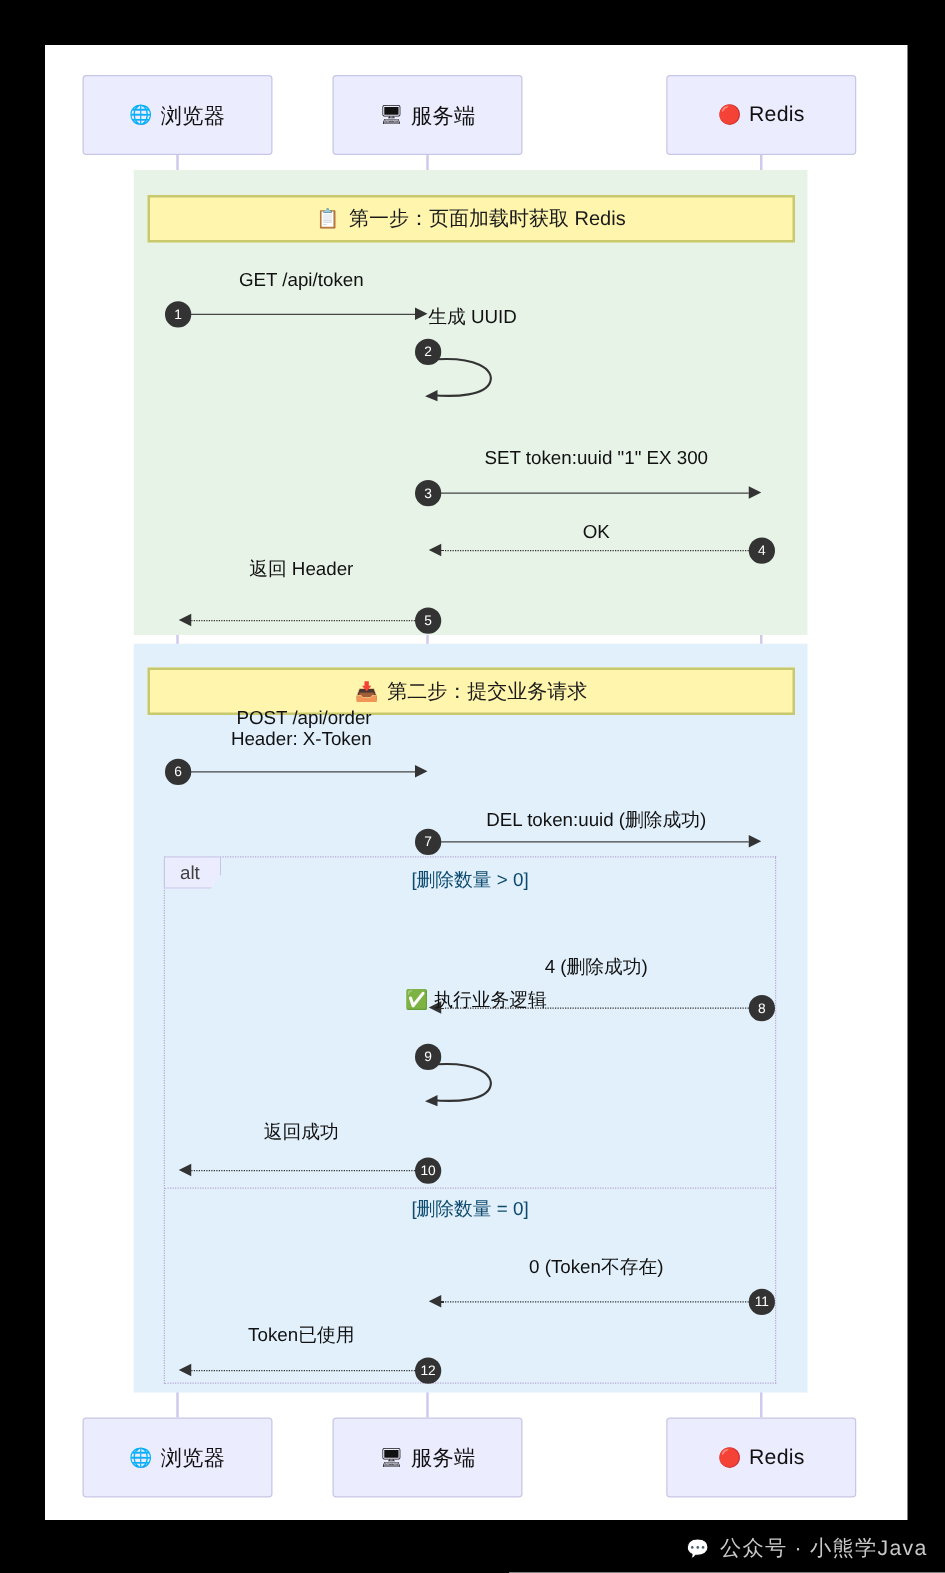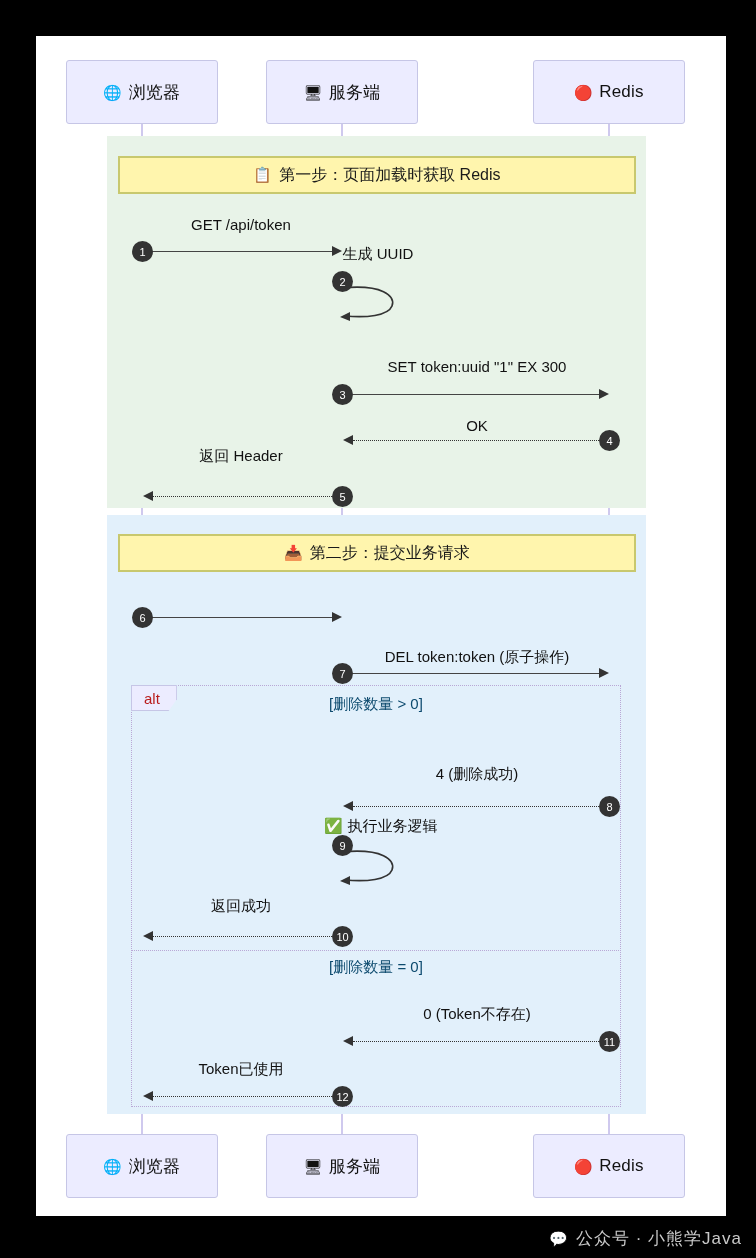--- a/index.html
+++ b/index.html
@@ -74,21 +74,21 @@
     height:0;
   }
   .alt-tag{
     position:absolute;
     background:#ECECFF;
     border:1px solid #c6c6e6;
     box-sizing:border-box;
     height:26px;
     padding:0 16px 0 12px;
     display:flex;align-items:center;
-    font-size:15px;color:#b91c1c;
+    font-size:15px;color:#404040;
     clip-path:polygon(0 0,100% 0,100% 55%,82% 100%,0 100%);
   }
   .alt-cond{
     position:absolute;
     font-size:15px;color:#0c4a6e;
     white-space:nowrap;
     transform:translateX(-50%);
   }
 
   
@@ -203,39 +203,41 @@
     <div class="arrow left" style="left:107px;top:455px;"></div>
     <div class="badge" style="left:296px;top:450px;">5</div>
 
     <div class="section sec-blue" style="left:71px;top:479px;width:539px;height:599px;"></div>
 
     <div class="sec-head" style="left:82px;top:498px;width:518px;">
       <span class="emo">📥</span>
       <span>第二步：提交业务请求</span>
     </div>
 
+    <div class="msg-label ctr" style="left:205px;top:530px;">POST /api/order
+Header: X-Token</div>
     <div class="msg-line" style="left:106px;top:581px;width:190px;"></div>
     <div class="arrow right" style="left:296px;top:576px;"></div>
     <div class="badge" style="left:96px;top:571px;">6</div>
 
-    <div class="msg-label ctr" style="left:441px;top:612px;">DEL token:token (原子操作)</div>
+    <div class="msg-label ctr" style="left:441px;top:612px;">DEL token:uuid (删除成功)</div>
     <div class="msg-line" style="left:306px;top:637px;width:257px;"></div>
     <div class="arrow right" style="left:563px;top:632px;"></div>
     <div class="badge" style="left:296px;top:627px;">7</div>
 
     <div class="alt-frag" style="left:95px;top:649px;width:490px;height:422px;"></div>
     <div class="alt-tag" style="left:95px;top:649px;">alt</div>
     <div class="alt-cond" style="left:340px;top:659px;">[删除数量 &gt; 0]</div>
 
     <div class="msg-label ctr" style="left:441px;top:729px;">4 (删除成功)</div>
     <div class="msg-line dashed" style="left:317px;top:770px;width:250px;"></div>
     <div class="arrow left" style="left:307px;top:765px;"></div>
     <div class="badge" style="left:563px;top:760px;">8</div>
 
-    <div class="msg-label ctr" style="left:345px;top:781px;">✅ 执行业务逻辑</div>
+    <div class="msg-label ctr" style="left:345px;top:756px;">✅ 执行业务逻辑</div>
     <svg class="selfloop" style="left:300px;top:806px;" width="66" height="48">
       <path d="M6,10 C46,6 60,18 56,28 C52,38 30,40 9,38" fill="none" stroke="#333" stroke-width="1.7"></path>
       <polygon points="14,34 4,39 14,43" fill="#333"></polygon>
     </svg>
     <div class="badge" style="left:296px;top:799px;">9</div>
 
     <div class="msg-label ctr" style="left:205px;top:861px;">返回成功</div>
     <div class="msg-line dashed" style="left:117px;top:900px;width:179px;"></div>
     <div class="arrow left" style="left:107px;top:895px;"></div>
     <div class="badge" style="left:296px;top:890px;">10</div>

